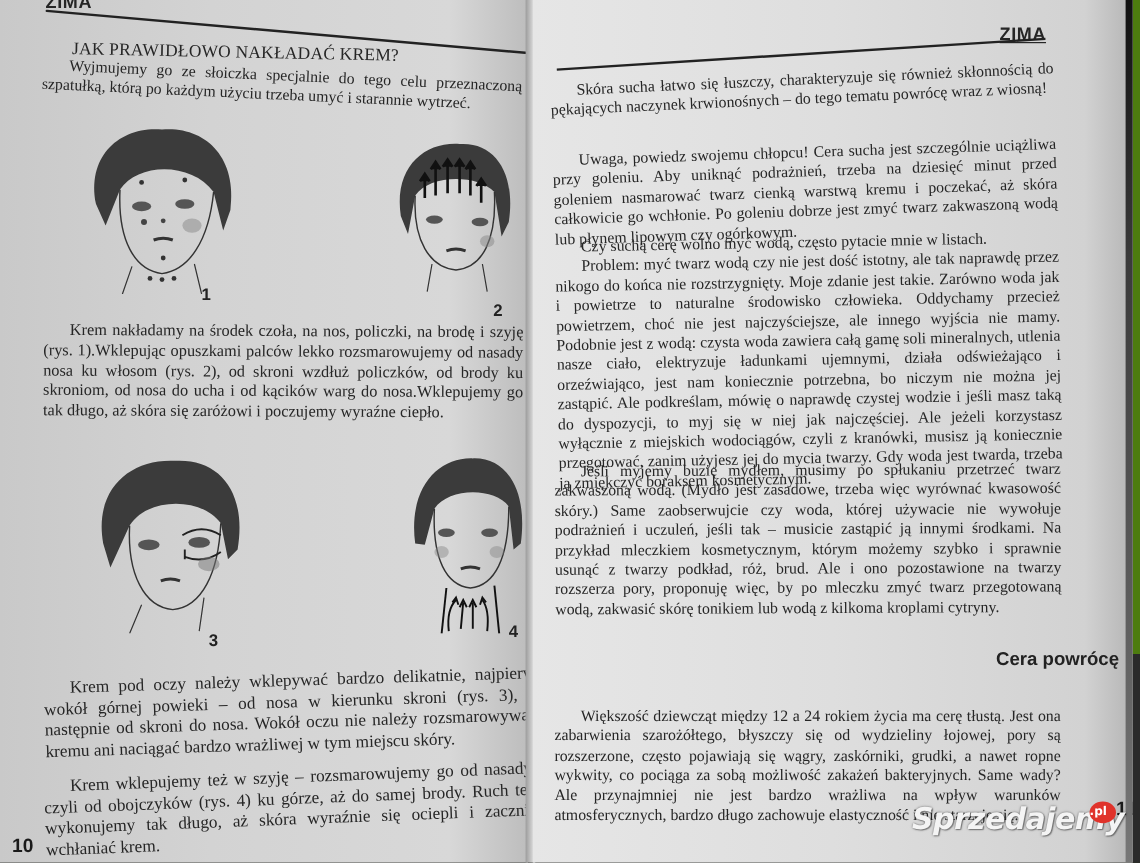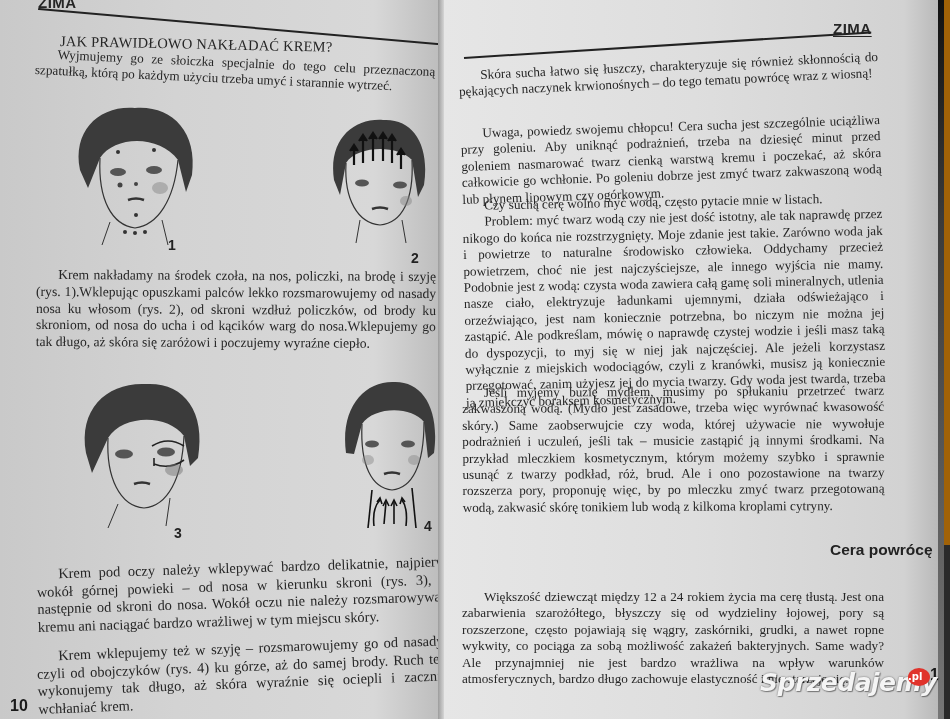--- a/index.html
+++ b/index.html
@@ -1,17 +1,17 @@
 <!DOCTYPE html>
 <html><head>
 <meta charset="utf-8">
 <style>
   * { box-sizing: border-box; margin: 0; padding: 0; }
   html, body { width: 950px; height: 719px; overflow: hidden; background: #2a2a2a; }
-  .spread { position: relative; width: 950px; height: 545px; background: #a16207; }
+  .spread { position: relative; width: 950px; height: 545px; background: #4d7c0f; }
   .page { position: absolute; top: 0; height: 719px; overflow: hidden;
           font-family: "Liberation Serif", serif; color: #262626; }
   .page-left { left: 0; width: 440px; background: linear-gradient(90deg,#c9c9c9 0%,#d3d3d3 40%,#d8d8d8 85%,#bdbdbd 100%); }
   .page-right { left: 444px; width: 500px; background: linear-gradient(90deg,#e6e6e6 0%,#dedede 50%,#d2d2d2 92%,#b5b5b5 100%); }
   .gutter { position: absolute; left: 438px; top: 0; width: 8px; height: 719px; background: linear-gradient(90deg,#9c9c9c,#e8e8e8); }
   .edge-right { position: absolute; right: 0; top: 0; width: 6px; height: 719px; background: linear-gradient(180deg,#111 0%,#3a3a3a 30%,#777 100%); }
 
   .running-head { position: absolute; font-family: "Liberation Sans", sans-serif; font-weight: bold; font-size: 15px; letter-spacing: 0.5px; }
   .rh-left { left: 38px; top: -6px; }
   .rh-right { left: 389px; top: 20px; text-decoration: underline; text-underline-offset: 2px; }

